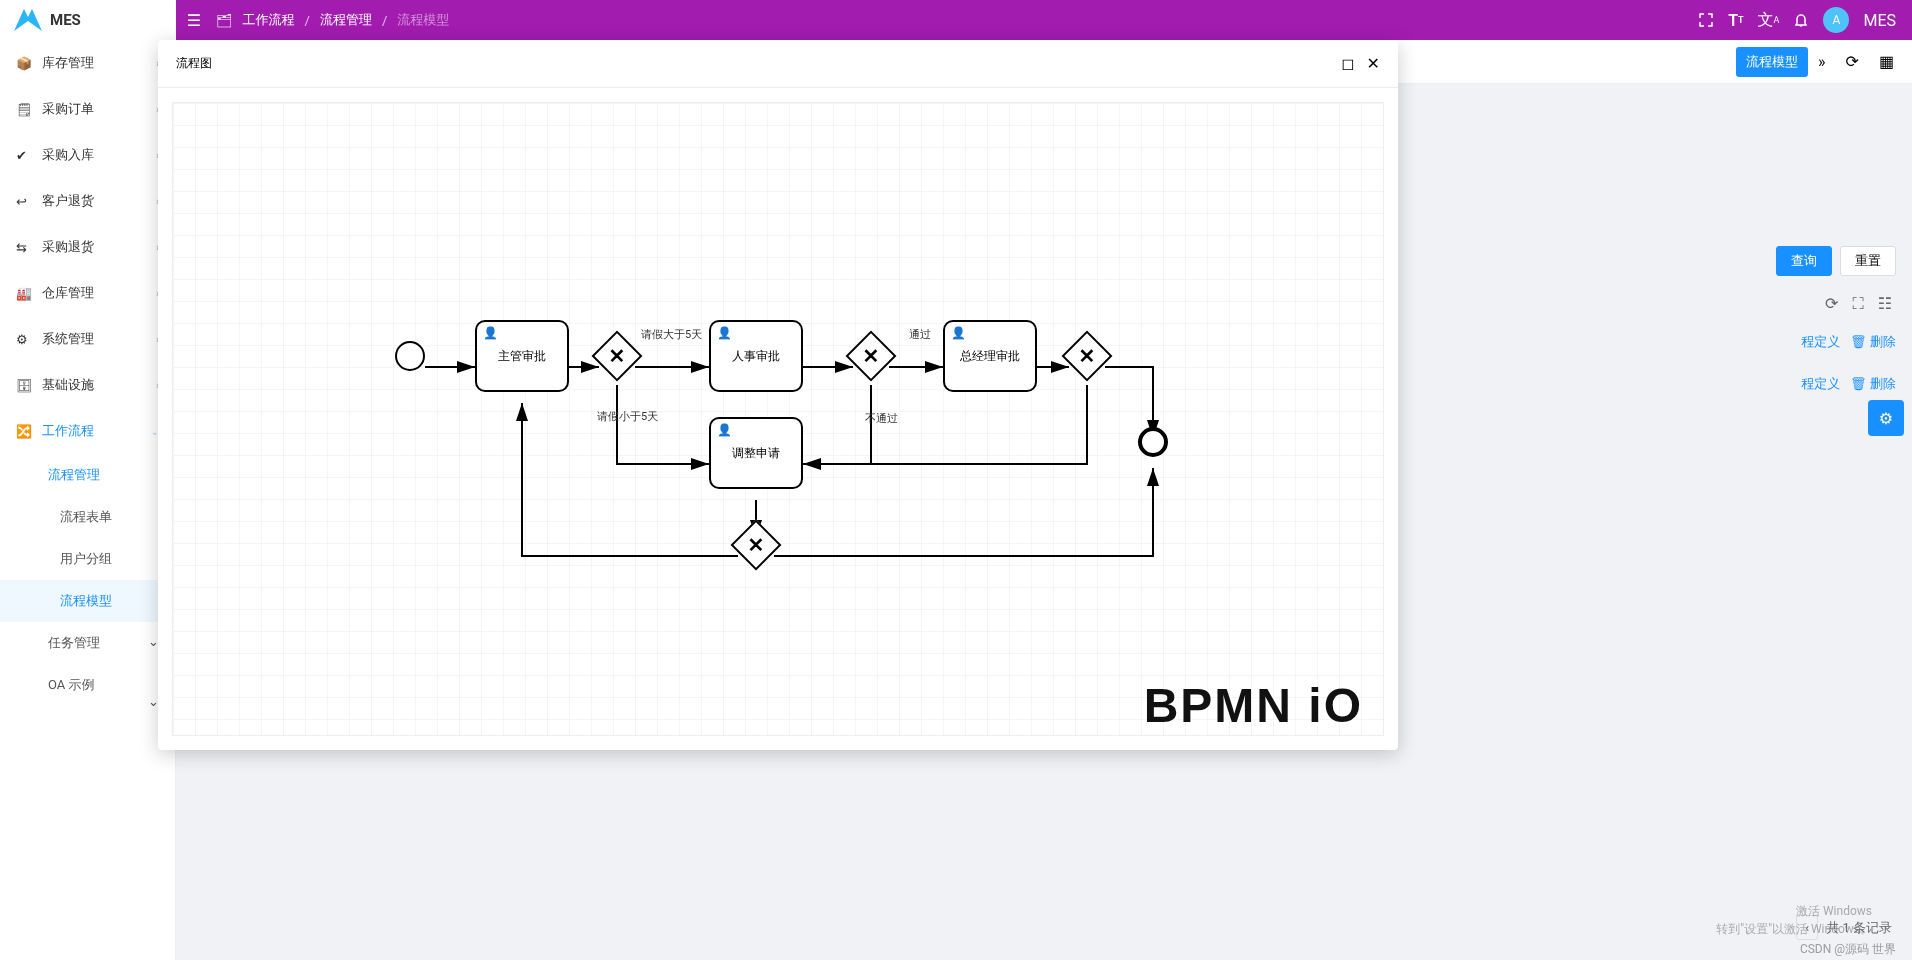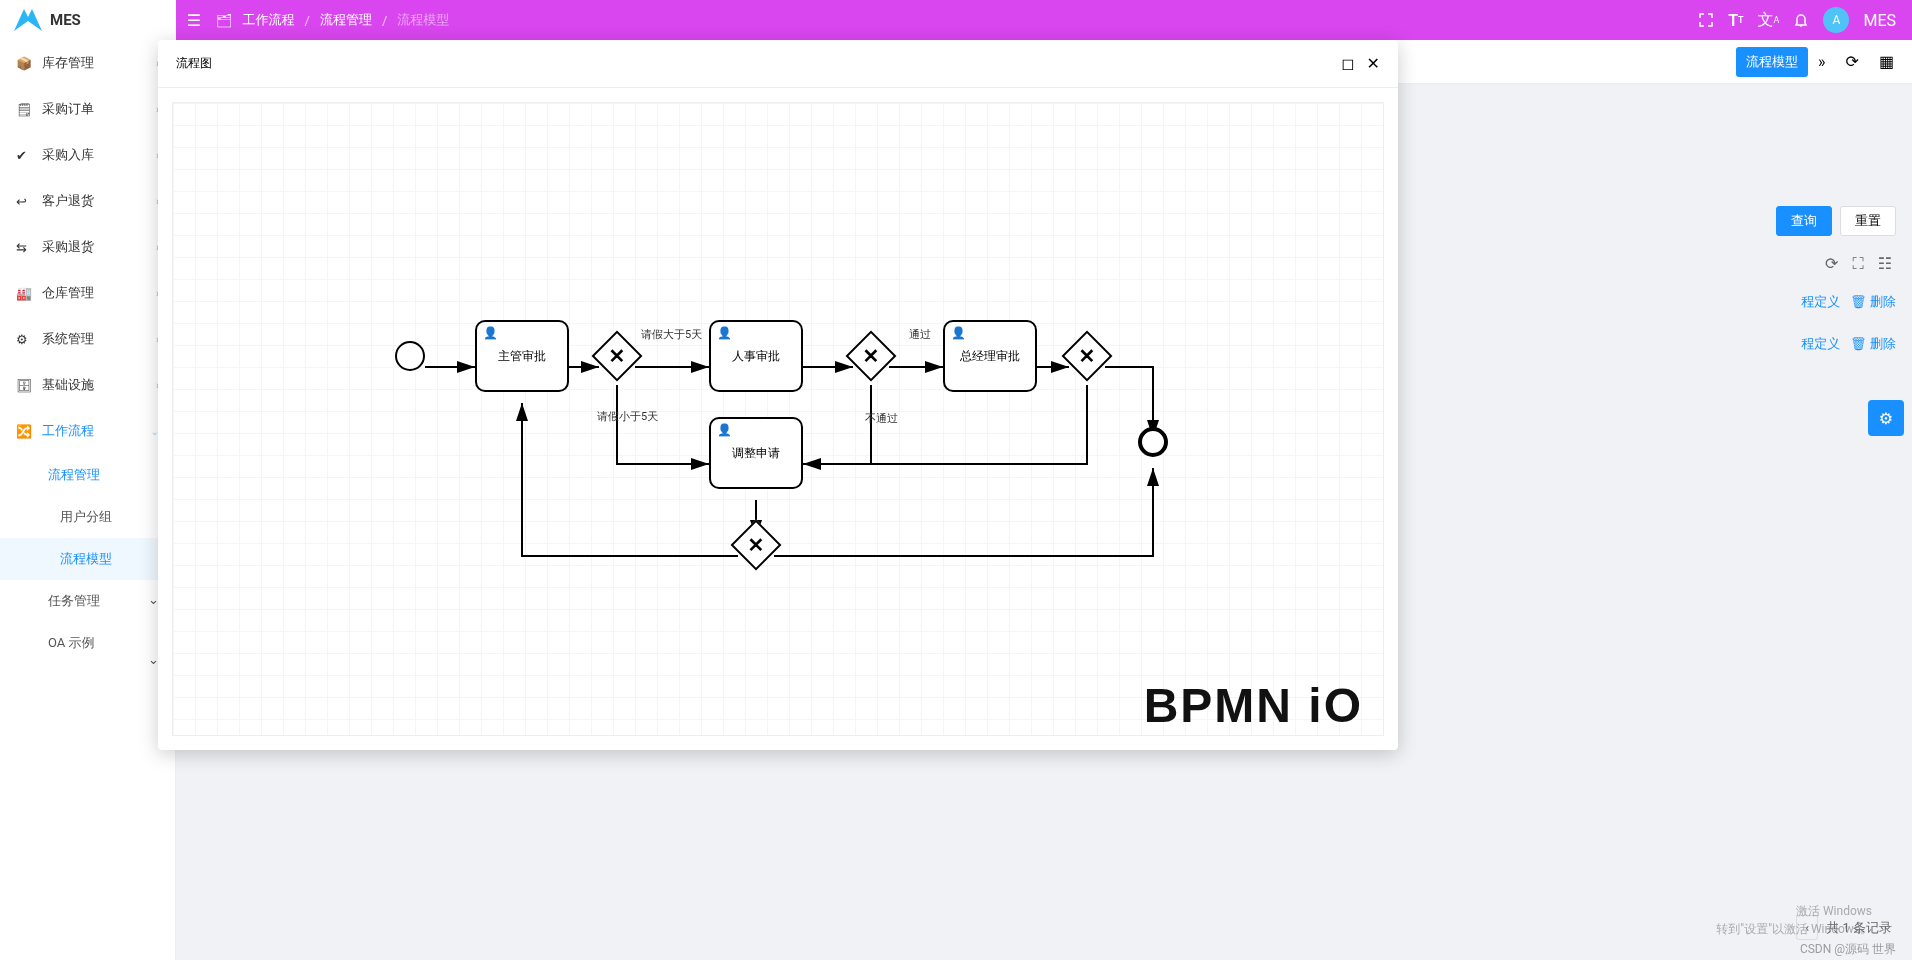--- a/index.html
+++ b/index.html
@@ -1,19 +1,19 @@
 <!DOCTYPE html>
 <html><head>
   <meta charset="utf-8">
   <style>
     * { margin: 0; padding: 0; box-sizing: border-box; font-family: -apple-system, BlinkMacSystemFont, "Segoe UI", Roboto, "Helvetica Neue", Arial, sans-serif; }
     body { width: 1912px; height: 960px; overflow: hidden; background: #f0f2f5; position: relative; }
 
     
-    .header { display: flex; align-items: center; height: 40px; background: #d946ef; color: #fff; }
+    .header { display: flex; align-items: center; height: 40px; background: #a21caf; color: #fff; }
     .logo-area { width: 176px; background: #fff; height: 40px; display: flex; align-items: center; padding-left: 14px; }
     .logo-shape { width: 28px; height: 22px; position: relative; }
     .logo-shape svg { width: 100%; height: 100%; }
     .logo-text { color: #333; font-weight: 700; margin-left: 8px; font-size: 15px; }
     .menu-btn { width: 36px; text-align: center; cursor: pointer; }
     .breadcrumb { display: flex; align-items: center; gap: 10px; padding-left: 4px; font-size: 13px; }
     .breadcrumb .sep { opacity: 0.7; }
     .breadcrumb .last { opacity: 0.5; }
     .header-right { margin-left: auto; display: flex; align-items: center; gap: 14px; padding-right: 16px; }
     .icon-btn { cursor: pointer; display:flex; align-items:center; }
@@ -29,21 +29,21 @@
     .sub-item.highlight { color: #1890ff; }
     .sub2-item { padding: 12px 16px 12px 60px; color: #555; cursor: pointer; display:flex; align-items:center; }
 
     .main { flex: 1; position: relative; background: #f0f2f5; }
     .tabs-bar { height: 44px; background: #fff; border-bottom: 1px solid #eee; display: flex; align-items: center; padding-right: 8px; }
     .tabs-bar .right-tab { margin-left: auto; background: #1890ff; color: #fff; padding: 6px 10px; font-size: 13px; border-radius: 3px; cursor:pointer; }
     .tabs-bar .tab-icon { padding: 6px 10px; cursor:pointer; }
 
     .content { padding: 12px 16px; }
     .search-row { display: flex; justify-content: flex-end; gap: 8px; margin-bottom: 10px; margin-top: 110px; }
-    .btn { padding: 5px 14px; border: 1px solid #ddd; background: #fff; border-radius: 3px; font-size: 13px; cursor:pointer; }
+    .btn { padding: 5px 14px; border: 1px solid #ddd; background: #fff; border-radius: 3px; font-size: 13px; cursor:pointer;margin-top:40px; }
     .btn.primary { background: #1890ff; color: #fff; border-color: #1890ff; }
     .toolbar-right { display: flex; justify-content: flex-end; gap: 14px; padding: 8px 4px; color: #666; }
     .link-row { text-align: right; color: #1890ff; font-size: 13px; padding: 12px 0; display:flex; justify-content:flex-end; gap:10px; }
     .link-row a { color: #1890ff; cursor:pointer; }
     .pager-area { position: absolute; bottom: 20px; right: 20px; font-size: 13px; color: #666; display:flex; align-items:center; gap:8px; }
 
     .fab { position: absolute; right: 8px; top: 360px; width: 36px; height: 36px; background: #1890ff; border-radius: 4px; display:flex; align-items:center; justify-content:center; color:#fff; cursor:pointer; }
     .modal { position: absolute; left: 158px; top: 40px; width: 1240px; height: 710px; background: #fff; border-radius: 4px; box-shadow: 0 4px 20px rgba(0,0,0,0.2); display:flex; flex-direction:column; }
     .modal-header { display: flex; align-items: center; padding: 14px 18px; border-bottom: 1px solid #eee; }
     .modal-title { font-weight: 400; font-size: 12px; }
@@ -148,20 +148,23 @@
         <span>基础设施</span>
         <span class="chev">›</span>
       </div>
     <div class="side-item active">
         <span class="icon">🔀</span>
         <span>工作流程</span>
         <span class="chev">⌄</span>
       </div>
     <div class="sub-item highlight"><span>流程管理</span></div>
     <div class="sub2-item">
+        <span>流程表单</span>
+      </div>
+    <div class="sub2-item">
         <span>用户分组</span>
       </div>
     <div class="sub2-item" style="color:#1890ff;background:#f0f8ff;">
         <span>流程模型</span>
       </div>
     <div class="sub-item" style="display:flex;gap:44px;">
         <span>任务管理</span>
         <span class="chev" style="margin-left:auto;">⌄</span>
       </div>
     <div class="sub-item" style="display:flex;flex-direction:column;">

